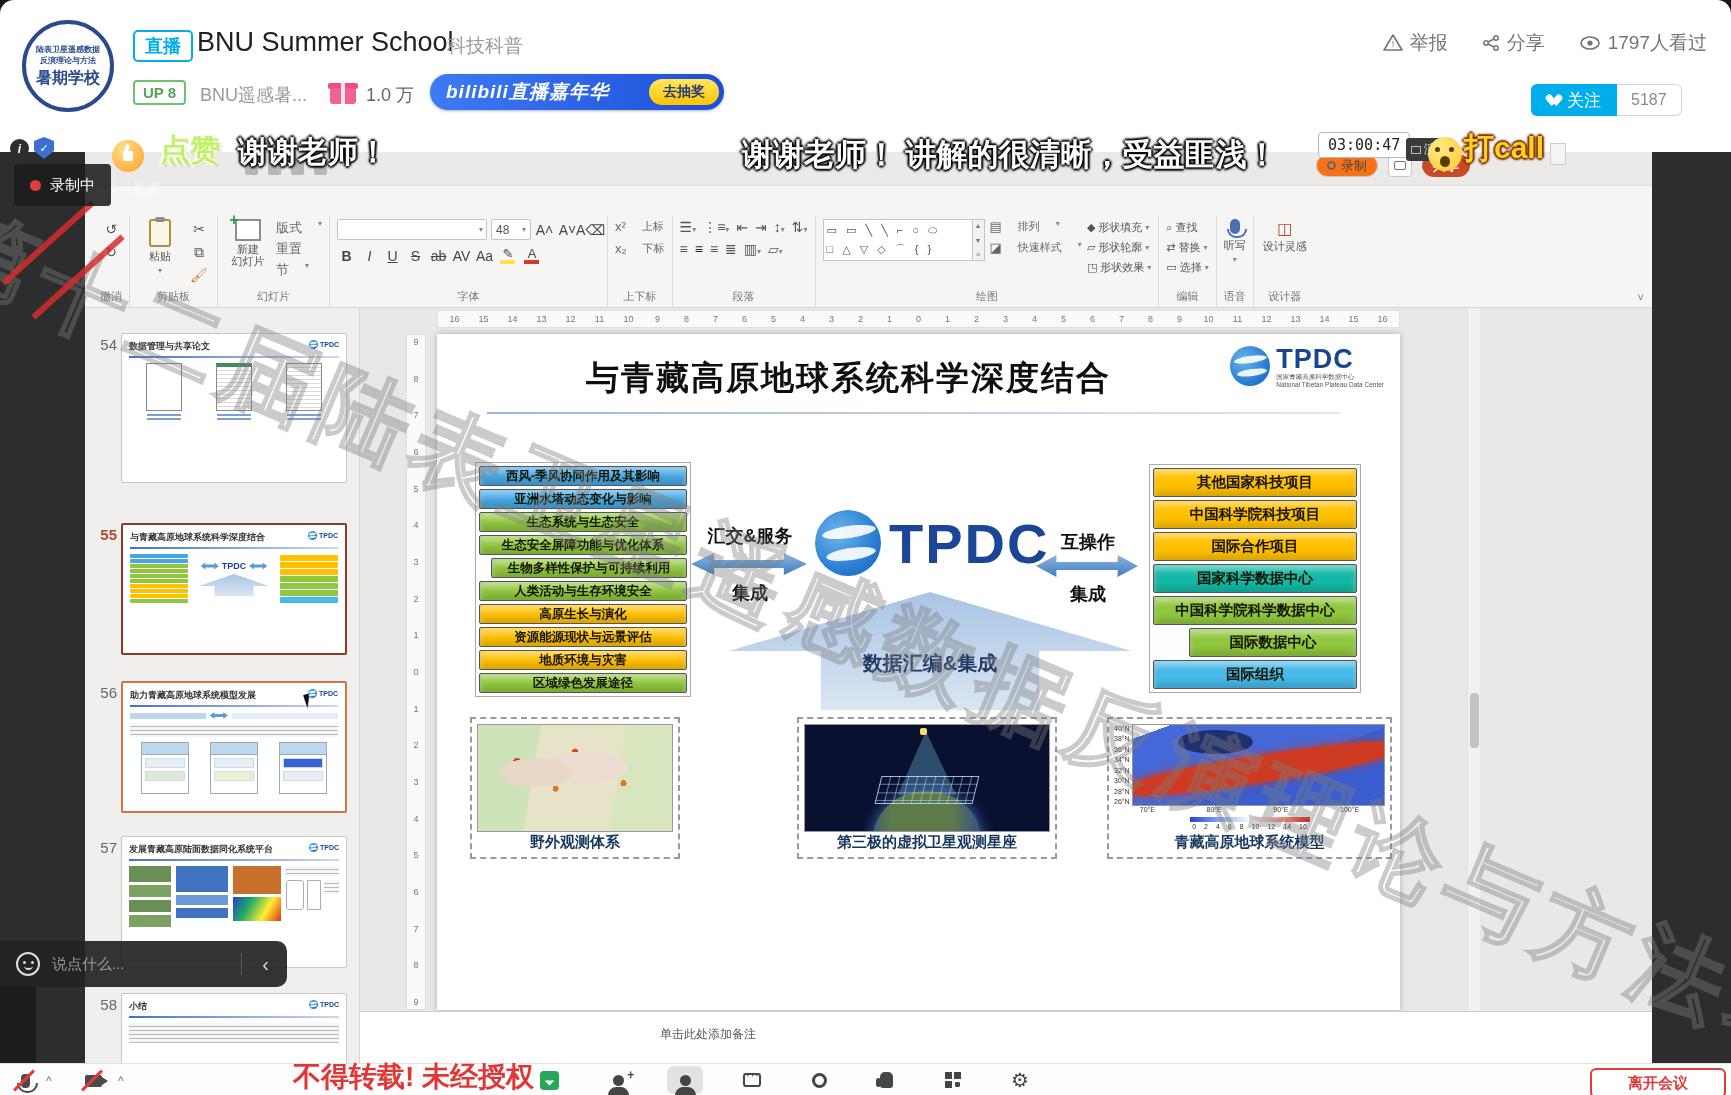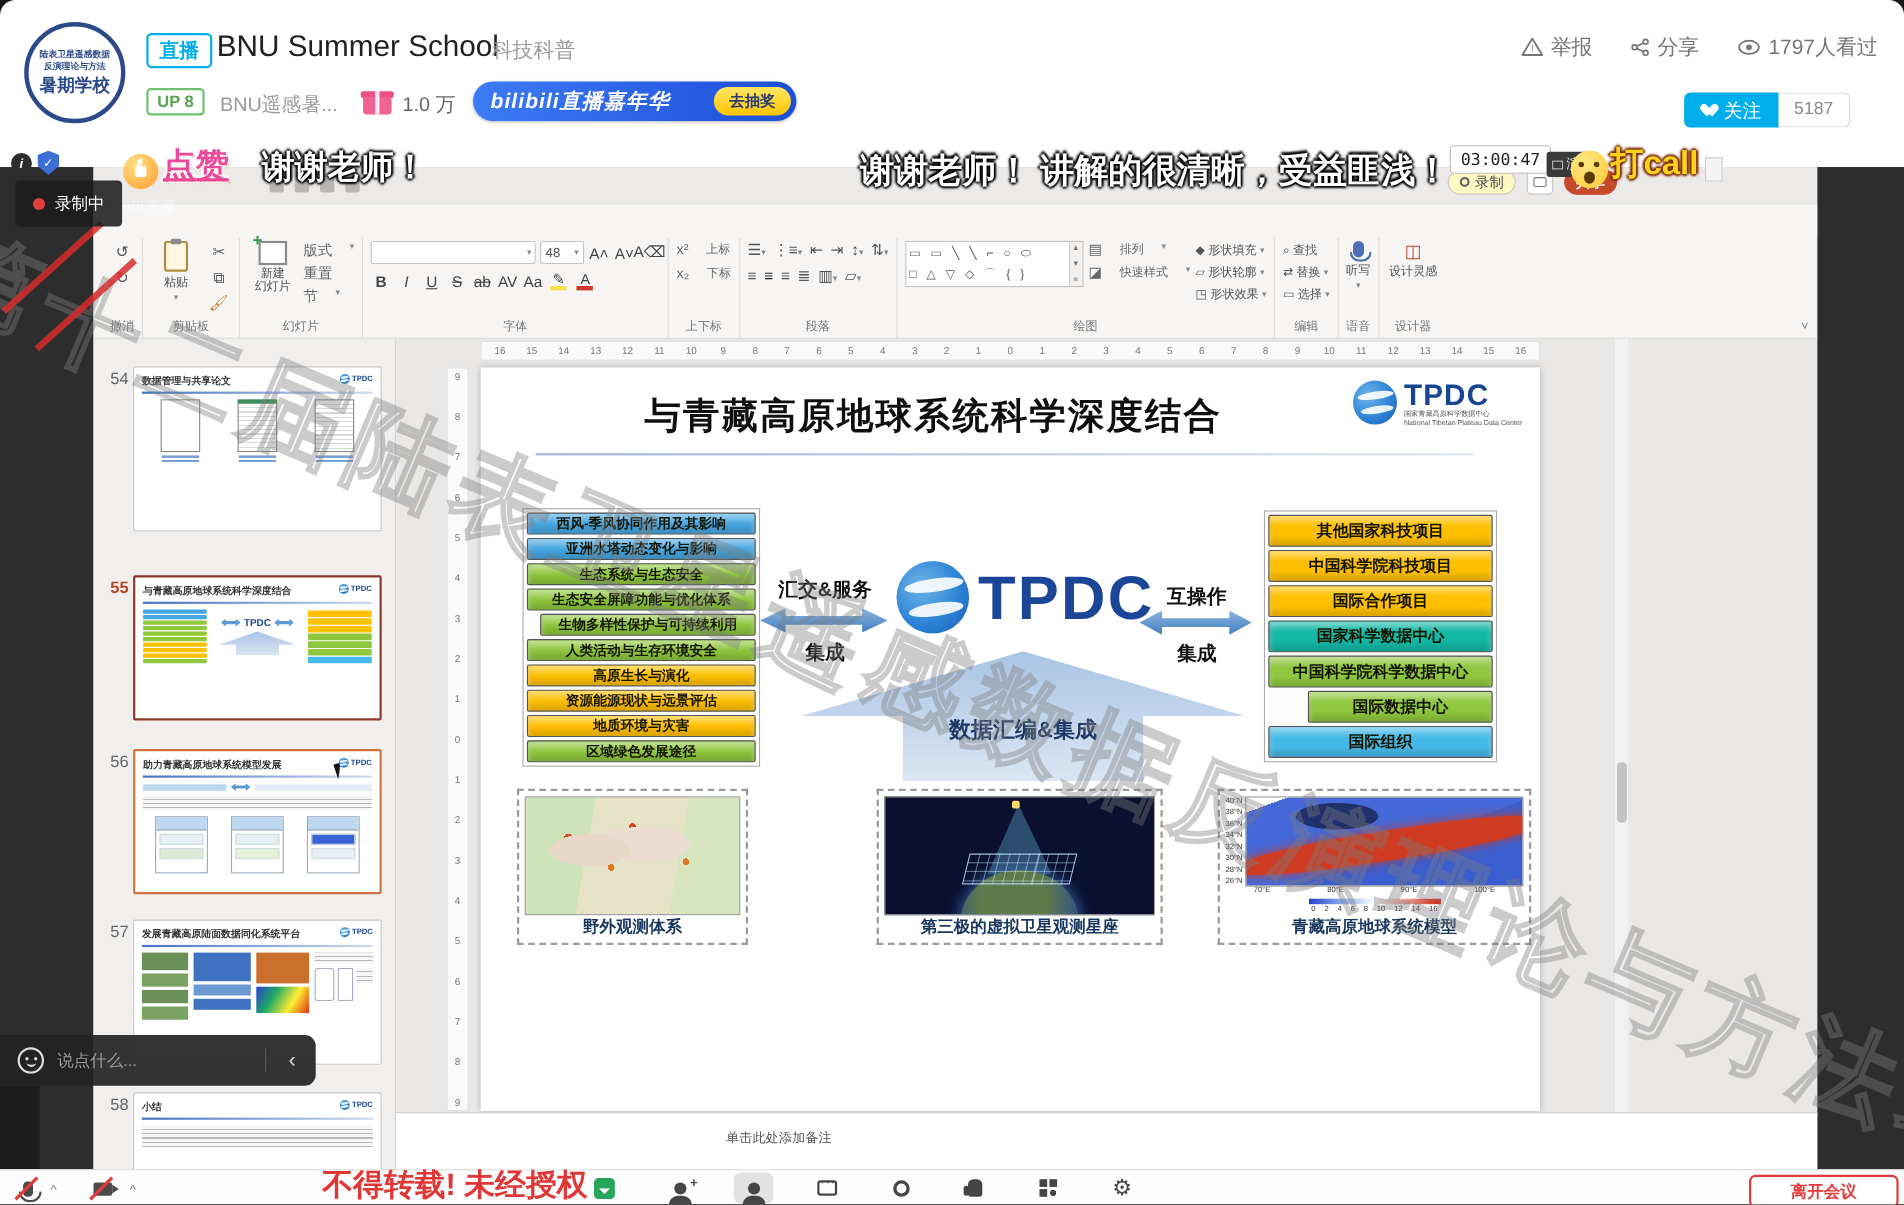--- a/index.html
+++ b/index.html
@@ -42,21 +42,21 @@
   
   .ppt-window{position:absolute;left:85px;top:0;width:1567px;height:911px;background:#f3f2f1;display:flex;flex-direction:column;}
   .ppt-titlebar{height:34px;background:#eceae8;display:flex;align-items:center;position:relative;border-bottom:1px solid #e0dedc;}
   .qat{display:flex;gap:10px;margin-left:160px;}
   .qat span{width:13px;height:13px;background:#b9b7b5;border-radius:2px;display:inline-block;}
   .ppt-titletext{position:absolute;left:0;right:0;text-align:center;color:#a7a5a3;font-size:14px;}
   .ppt-tabs{height:28px;display:flex;align-items:flex-end;padding-left:96px;gap:4px;position:relative;background:#f3f2f1;}
   .ppt-tab{font-size:15px;color:#444;padding:4px 12px 6px;white-space:nowrap;}
   .ppt-tab.active{color:#b7472a;font-weight:bold;border-bottom:3px solid #b7472a;padding-bottom:3px;}
   .tab-right{position:absolute;right:182px;top:2px;display:flex;gap:10px;align-items:center;}
-  .pill{height:23px;border:1px solid #c9c7c5;border-radius:12px;background:#fef9c3;display:flex;align-items:center;gap:5px;padding:0 10px;font-size:13px;color:#444;}
+  .pill{height:23px;border:1px solid #c9c7c5;border-radius:12px;background:#f97316;display:flex;align-items:center;gap:5px;padding:0 10px;font-size:13px;color:#444;}
   .pill .dot{width:9px;height:9px;border:2px solid #666;border-radius:50%;}
   .pill.share{background:#c74a2b;color:#fff;border-color:#c74a2b;font-weight:bold;}
   .cmt{width:24px;height:23px;border:1px solid #c9c7c5;border-radius:4px;background:#fff;display:flex;align-items:center;justify-content:center;}
   .cmt i{width:12px;height:9px;border:1.5px solid #777;border-radius:2px;display:block;}
   
   .ribbon{height:94px;background:#f6f5f4;border-bottom:1px solid #d8d6d4;display:flex;padding:4px 0 0 8px;position:relative;}
   .grp{display:flex;flex-direction:column;align-items:center;padding:0 7px;border-right:1px solid #dddbd9;position:relative;}
   .grp .body{flex:1;display:flex;align-items:flex-start;gap:5px;padding-top:3px;}
   .grp .glabel{font-size:11px;color:#777;padding:1px 0 3px;}
   .bigbtn{display:flex;flex-direction:column;align-items:center;font-size:11px;color:#555;gap:2px;width:46px;text-align:center;}
@@ -219,22 +219,22 @@
   .gear{font-size:20px;color:#454545;line-height:1;}
   .leave-btn{position:absolute;left:1590px;top:4px;width:136px;height:30px;border:2px solid #e23b3b;border-radius:6px;background:#fff;
     color:#e23b3b;font-size:15px;font-weight:bold;display:flex;align-items:center;justify-content:center;}
   
   .dm{position:absolute;z-index:50;white-space:nowrap;}
   .dm-text{color:#fff;font-weight:bold;font-size:30px;
     text-shadow:-2px 0 2px #000,2px 0 2px #000,0 -2px 2px #000,0 2px 2px #000;}
   .like-badge{width:32px;height:32px;border-radius:50%;background:radial-gradient(circle at 35% 30%,#ffe084,#ff9d2e);display:inline-flex;align-items:center;justify-content:center;vertical-align:middle;position:relative;}
   .thumbup{width:10px;height:10px;background:#fff;border-radius:2px;position:relative;}
   .thumbup:after{content:"";position:absolute;left:2px;top:-7px;width:4px;height:8px;background:#fff;border-radius:2px;transform:rotate(18deg);}
-  .like-text{color:#ec4899;font-weight:bold;font-size:30px;margin-left:4px;
-    text-shadow:-2px 0 2px #fff,2px 0 2px #fff,0 -2px 2px #fff,0 2px 2px #fff,1px 1px 2px #7a4c00;text-decoration:underline;}
+  .like-text{color:#bef264;font-weight:bold;font-size:30px;margin-left:16px;
+    text-shadow:-2px 0 2px #fff,2px 0 2px #fff,0 -2px 2px #fff,0 2px 2px #fff,1px 1px 2px #7a4c00;}
   .ts-box{background:#fff;border:1px solid #b9b9b9;border-radius:4px;color:#222;font-size:15px;padding:3px 9px;font-family:"DejaVu Sans Mono",monospace;}
   .pres-chip{background:#3a3a3a;color:#eee;font-size:12px;border-radius:3px;padding:3px 5px;display:inline-flex;gap:3px;align-items:center;}
   .pres-chip i{width:10px;height:8px;border:1.5px solid #bbb;display:block;}
   .shock{width:34px;height:34px;border-radius:50%;background:radial-gradient(circle at 35% 30%,#ffe882,#ffc832);display:inline-block;position:relative;vertical-align:middle;}
   .shock:before{content:"";position:absolute;left:7px;top:10px;width:5px;height:5px;background:#5a3c00;border-radius:50%;box-shadow:14px 0 0 #5a3c00;}
   .shock:after{content:"";position:absolute;left:12px;top:19px;width:10px;height:11px;background:#5a3c00;border-radius:50%;}
   .call-text{color:#ffd21e;font-weight:bold;font-size:30px;margin-left:2px;
     text-shadow:-2px 0 2px #7a2d00,2px 0 2px #7a2d00,0 -2px 2px #7a2d00,0 2px 2px #7a2d00;}
   .wbox{display:inline-block;width:16px;height:22px;background:#f4f4f4;border:1px solid #ccc;vertical-align:middle;margin-left:6px;}
   .info-dot{width:19px;height:19px;border-radius:50%;background:#2e2e2e;color:#fff;font-size:12px;font-weight:bold;display:flex;align-items:center;justify-content:center;}
@@ -938,21 +938,21 @@
     </span>
   <span class="dm" style="left:34px;top:137px;">
       <i class="shield">✓</i>
     </span>
   <span class="dm" style="left:112px;top:130px;">
     <i class="like-badge">
         <i class="thumbup"></i>
       </i><span class="like-text">点赞</span>
   </span>
   <span class="dm dm-text" style="left:238px;top:132px;">谢谢老师！</span>
-  <span class="dm dm-text" style="left:742px;top:134px;font-size:31px;margin-left:40px;">谢谢老师！ 讲解的很清晰，受益匪浅！</span>
+  <span class="dm dm-text" style="left:742px;top:134px;font-size:31px;">谢谢老师！ 讲解的很清晰，受益匪浅！</span>
   <span class="dm" style="left:1318px;top:136px;"><span class="ts-box">03:00:47</span></span>
   <span class="dm" style="left:1406px;top:138px;"><span class="pres-chip">
         <i></i>
         <span>演示</span>
       </span></span>
   <span class="dm" style="left:1428px;top:128px;">
     <i class="shock"></i><span class="call-text">打call</span><i class="wbox"></i>
   </span>
   <span class="dm red-dm" style="left:293px;top:1058px;">不得转载! 未经授权</span>
 

